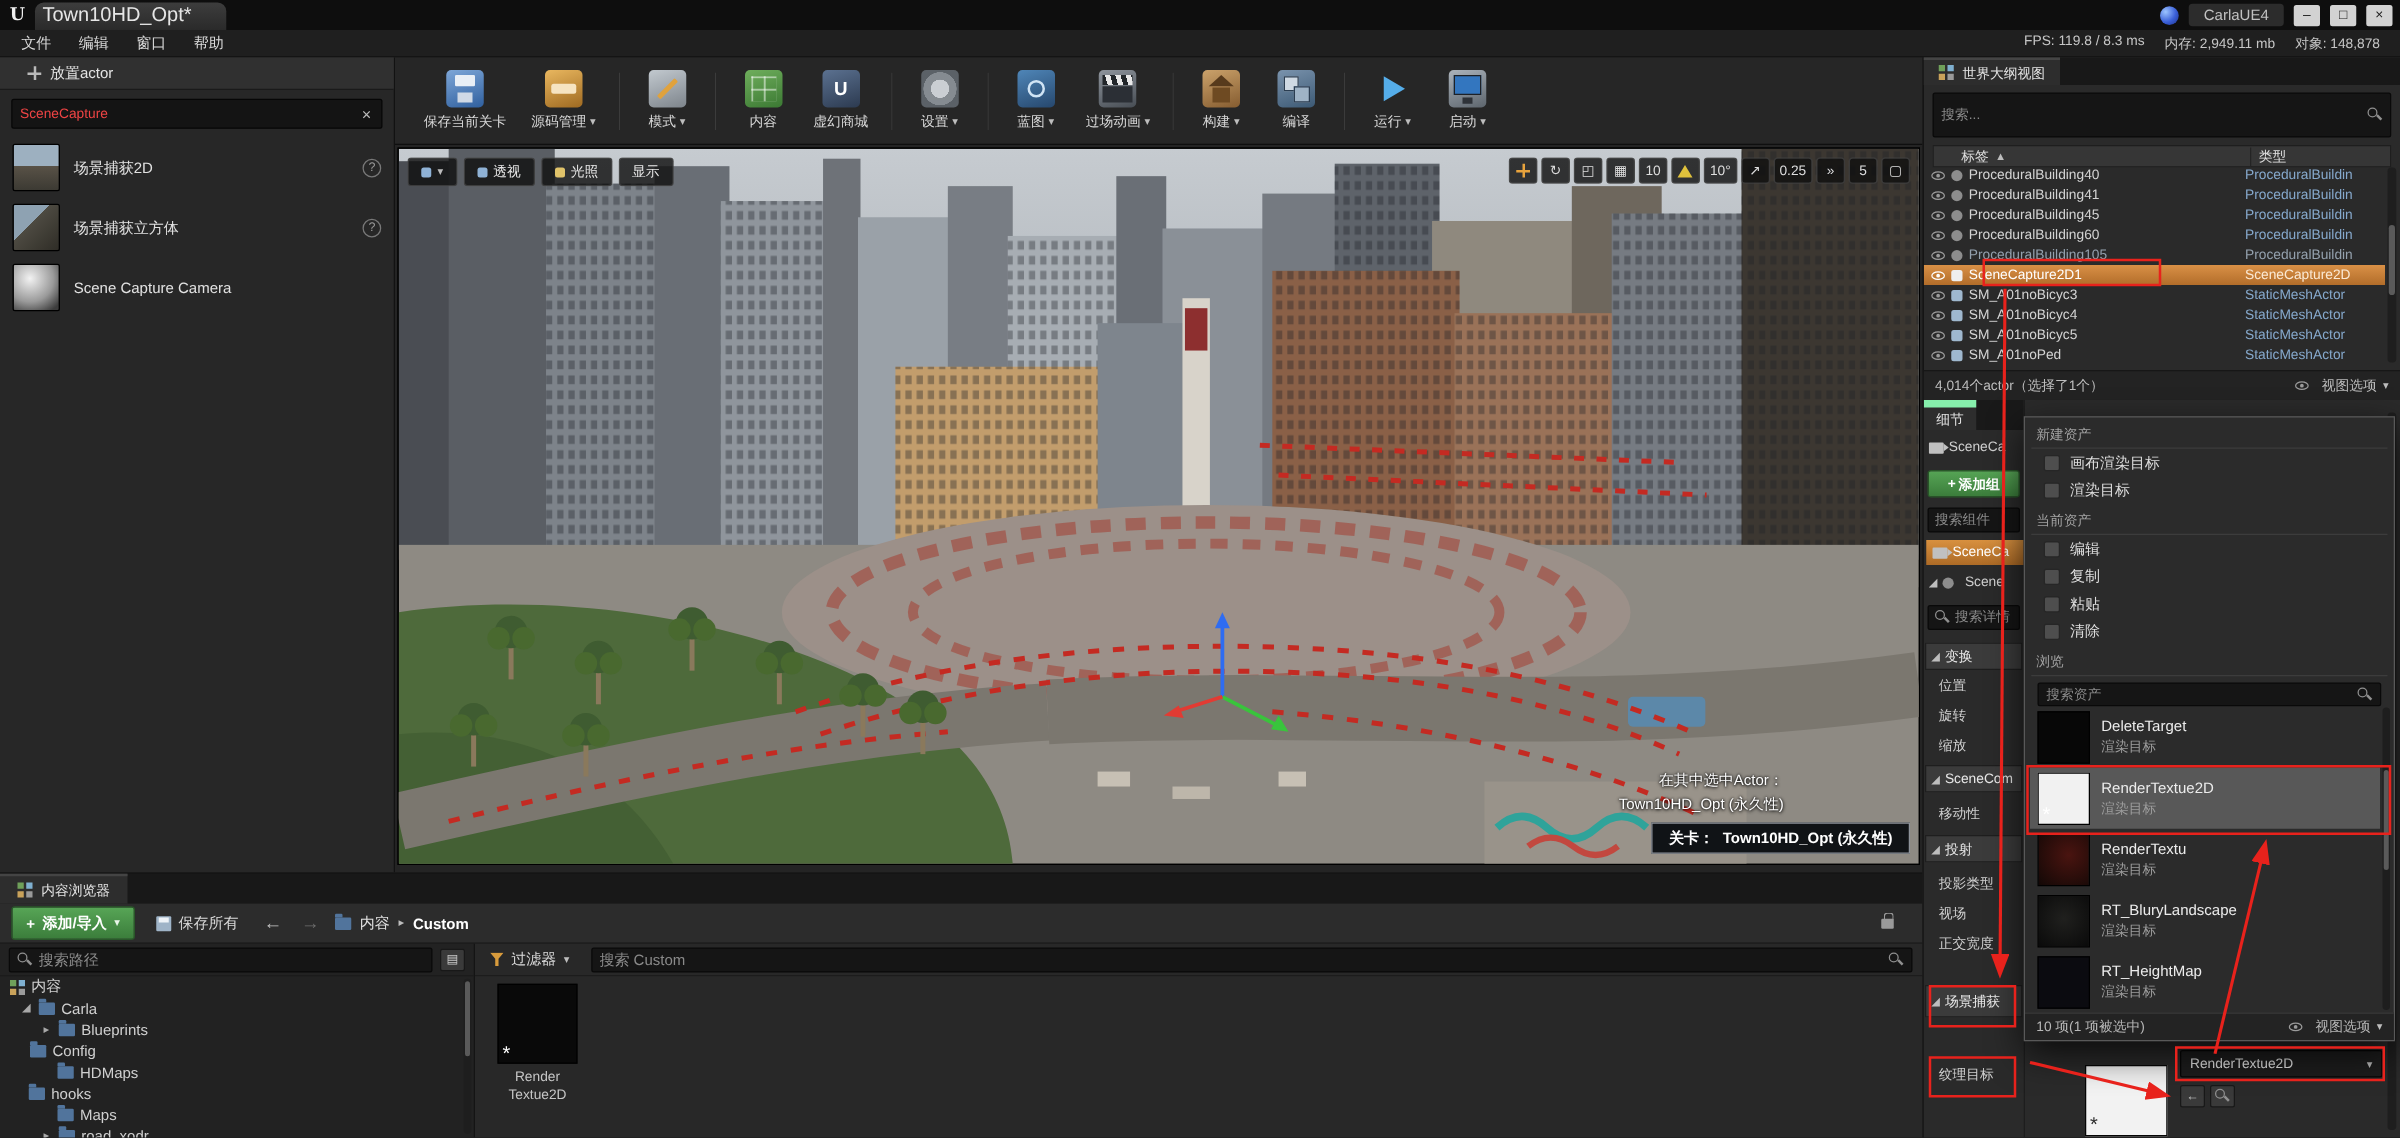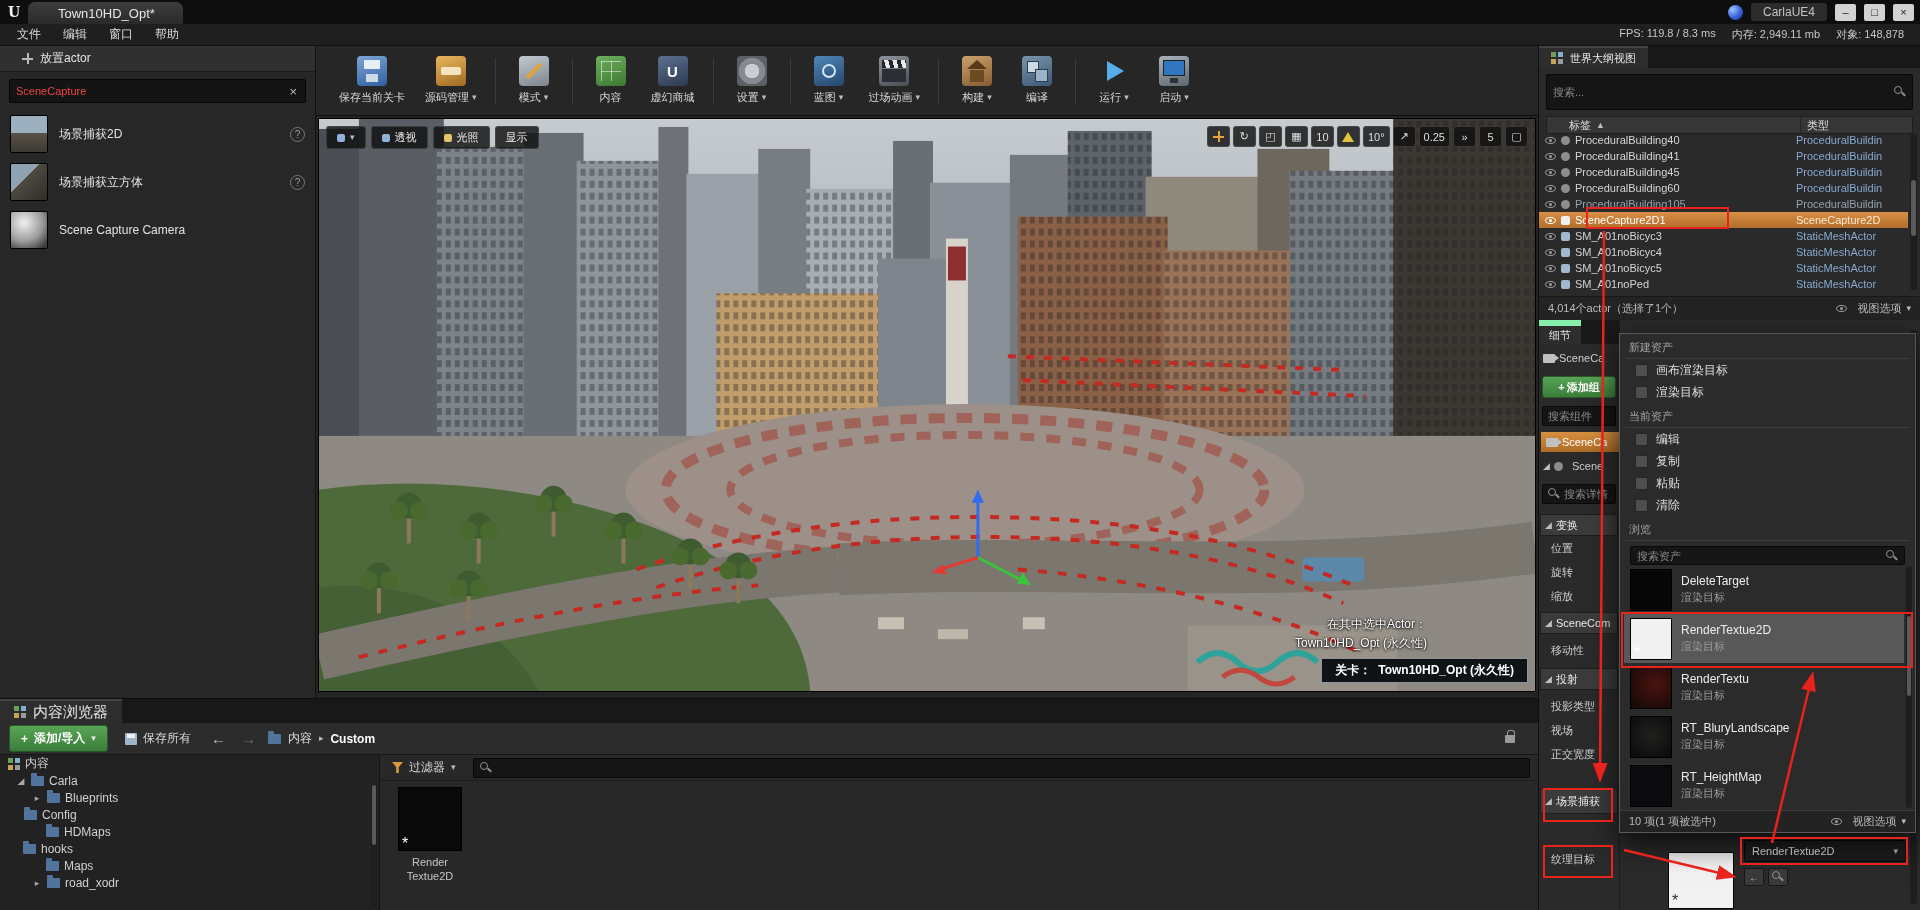--- a/index.html
+++ b/index.html
@@ -5,21 +5,21 @@
 *{margin:0;padding:0;box-sizing:border-box}
 html,body{width:1920px;height:910px;overflow:hidden;background:#1a1a1a;
   font-family:"Liberation Sans","DejaVu Sans",sans-serif;color:#cfcfcf}
 #app{position:relative;width:1920px;height:910px;background:#242424;font-size:12px}
 input{font-family:inherit;outline:none}
 input::placeholder{color:#8a8a8a}
 .caret{font-size:9px;color:#bdbdbd;line-height:1}
 
 .titlebar{position:absolute;left:0;top:0;width:1920px;height:24px;background:#0e0e0e;display:flex;align-items:center}
 .ue-logo{width:28px;text-align:center;color:#f0f0f0;font-weight:bold;font-size:14px;font-family:"DejaVu Serif",serif}
-.doc-tab{height:22px;margin-top:2px;padding:0 28px 0 30px;background:linear-gradient(#3d3d3d,#2a2a2a);border-radius:7px 7px 0 0;display:flex;align-items:center;font-size:13px;color:#e6e6e6}
+.doc-tab{height:22px;margin-top:2px;padding:0 28px 0 6px;background:linear-gradient(#3d3d3d,#2a2a2a);border-radius:7px 7px 0 0;display:flex;align-items:center;font-size:16px;color:#e6e6e6}
 .tb-right{margin-left:auto;display:flex;align-items:center;gap:8px;padding-right:6px}
 .swirl{width:15px;height:15px;border-radius:50%;background:radial-gradient(circle at 30% 30%,#9cc4ff,#3a5fd8 55%,#1c2f86)}
 .app-name{color:#c2c2c2;font-size:12px;padding:2px 12px;background:#2c2c2c;border-radius:3px}
 .win-btn{width:21px;height:17px;background:#d2d2d2;color:#1a1a1a;font-size:11px;display:flex;align-items:center;justify-content:center;border-radius:2px}
 
 .menubar{position:absolute;left:0;top:24px;width:1920px;height:22px;background:#1f1f1f;border-bottom:1px solid #121212;display:flex;align-items:center;padding:0 6px}
 .menu-item{padding:2px 11px;color:#dadada}
 .stats{margin-left:auto;display:flex;gap:16px;padding-right:10px;font-size:11px;color:#c6c6c6}
 
 .place-panel{position:absolute;left:0;top:46px;width:316px;height:652px;background:#272727;border-right:1px solid #121212}
@@ -82,21 +82,21 @@
 .ic-move{position:relative;width:11px;height:11px}
 .ic-move::before,.ic-move::after{content:'';position:absolute;background:#e8a33d}
 .ic-move::before{left:5px;top:0;width:2px;height:11px}
 .ic-move::after{left:0;top:5px;width:11px;height:2px}
 .tri-y{width:0;height:0;border-left:6px solid transparent;border-right:6px solid transparent;border-bottom:10px solid #e0c23c}
 .toast{position:absolute;right:108px;top:496px;text-align:right;color:#fff;font-size:12px;line-height:1.55;text-shadow:0 1px 3px #000,0 0 2px #000}
 .level-badge{position:absolute;right:7px;bottom:8px;background:#101316;border:1px solid #8d939b;color:#fff;font-weight:bold;font-size:12px;padding:3px 13px;display:flex;gap:7px}
 
 .cb{position:absolute;left:0;top:698px;width:1538px;height:212px;background:#262626;border-top:1px solid #0e0e0e}
 .cb-tabstrip{height:24px;background:#181818;display:flex}
-.cb-tab{display:flex;align-items:center;gap:7px;background:#2d2d2d;padding:0 14px;font-size:15px;color:#e4e4e4;border-top:2px solid #444}
+.cb-tab{display:flex;align-items:center;gap:7px;background:#2d2d2d;padding:0 14px;font-size:11px;color:#e4e4e4;border-top:2px solid #444}
 .grid-ic{width:12px;height:12px;flex:none;background:
  linear-gradient(#6fa05a,#6fa05a) 0 0/5px 5px no-repeat,
  linear-gradient(#7fb0d0,#7fb0d0) 7px 0/5px 5px no-repeat,
  linear-gradient(#c9a25a,#c9a25a) 0 7px/5px 5px no-repeat,
  linear-gradient(#9a9a9a,#9a9a9a) 7px 7px/5px 5px no-repeat}
 .cb-toolbar{height:32px;background:#2c2c2c;border-bottom:1px solid #171717;display:flex;align-items:center;gap:9px;padding:0 9px}
 .btn-green{background:linear-gradient(#57a556,#3b7d3b);border:1px solid #295829;color:#fff;font-weight:bold;font-size:12px;padding:4px 11px;border-radius:3px;display:flex;align-items:center;gap:6px}
 .btn-flat{display:flex;align-items:center;gap:6px;color:#dadada;font-size:12px;padding:4px 8px}
 .floppy{width:12px;height:12px;background:#9fb4c8;border-radius:1px;position:relative}
 .floppy::after{content:'';position:absolute;left:2px;top:1px;right:2px;height:4px;background:#eef3f8}
@@ -516,20 +516,27 @@
       <div class="breadcrumb">
         <span class="folder"></span>
         <span>内容</span>
         <span class="caret">▸</span>
         <span style="font-weight:bold;color:#fff">Custom</span>
       </div>
       <span class="lock"></span>
     </div>
     <div class="cb-body">
       <div class="cb-tree">
+        <div class="tree-search">
+          <div class="search-box">
+            <span class="mag"></span>
+            <input placeholder="搜索路径" style="">
+          </div>
+          <span class="sq-btn">▤</span>
+        </div>
         <div class="tree-row" style="padding-left:8px">
           <span class="grid-ic"></span>
           <span>内容</span>
         </div>
         <div class="tree-row" style="padding-left:16px">
           <span class="tw">◢</span>
           <span class="folder"></span>
           <span>Carla</span>
         </div>
         <div class="tree-row" style="padding-left:32px">
@@ -563,20 +570,21 @@
           </div>
       </div>
       <div class="cb-assets">
         <div class="filter-row">
           <div class="btn-flat" style="padding:2px 4px">
             <span class="funnel"></span>
             <span>过滤器</span>
             <span class="caret">▾</span>
           </div>
           <div class="search-box">
+            <input placeholder="搜索 Custom" style="">
             <span class="mag"></span>
           </div>
         </div>
         <div class="asset-tile">
           <div class="asset-thumb star"></div>
           <div class="asset-name">
             <div>Render</div>
             <div>Textue2D</div>
           </div>
         </div>

